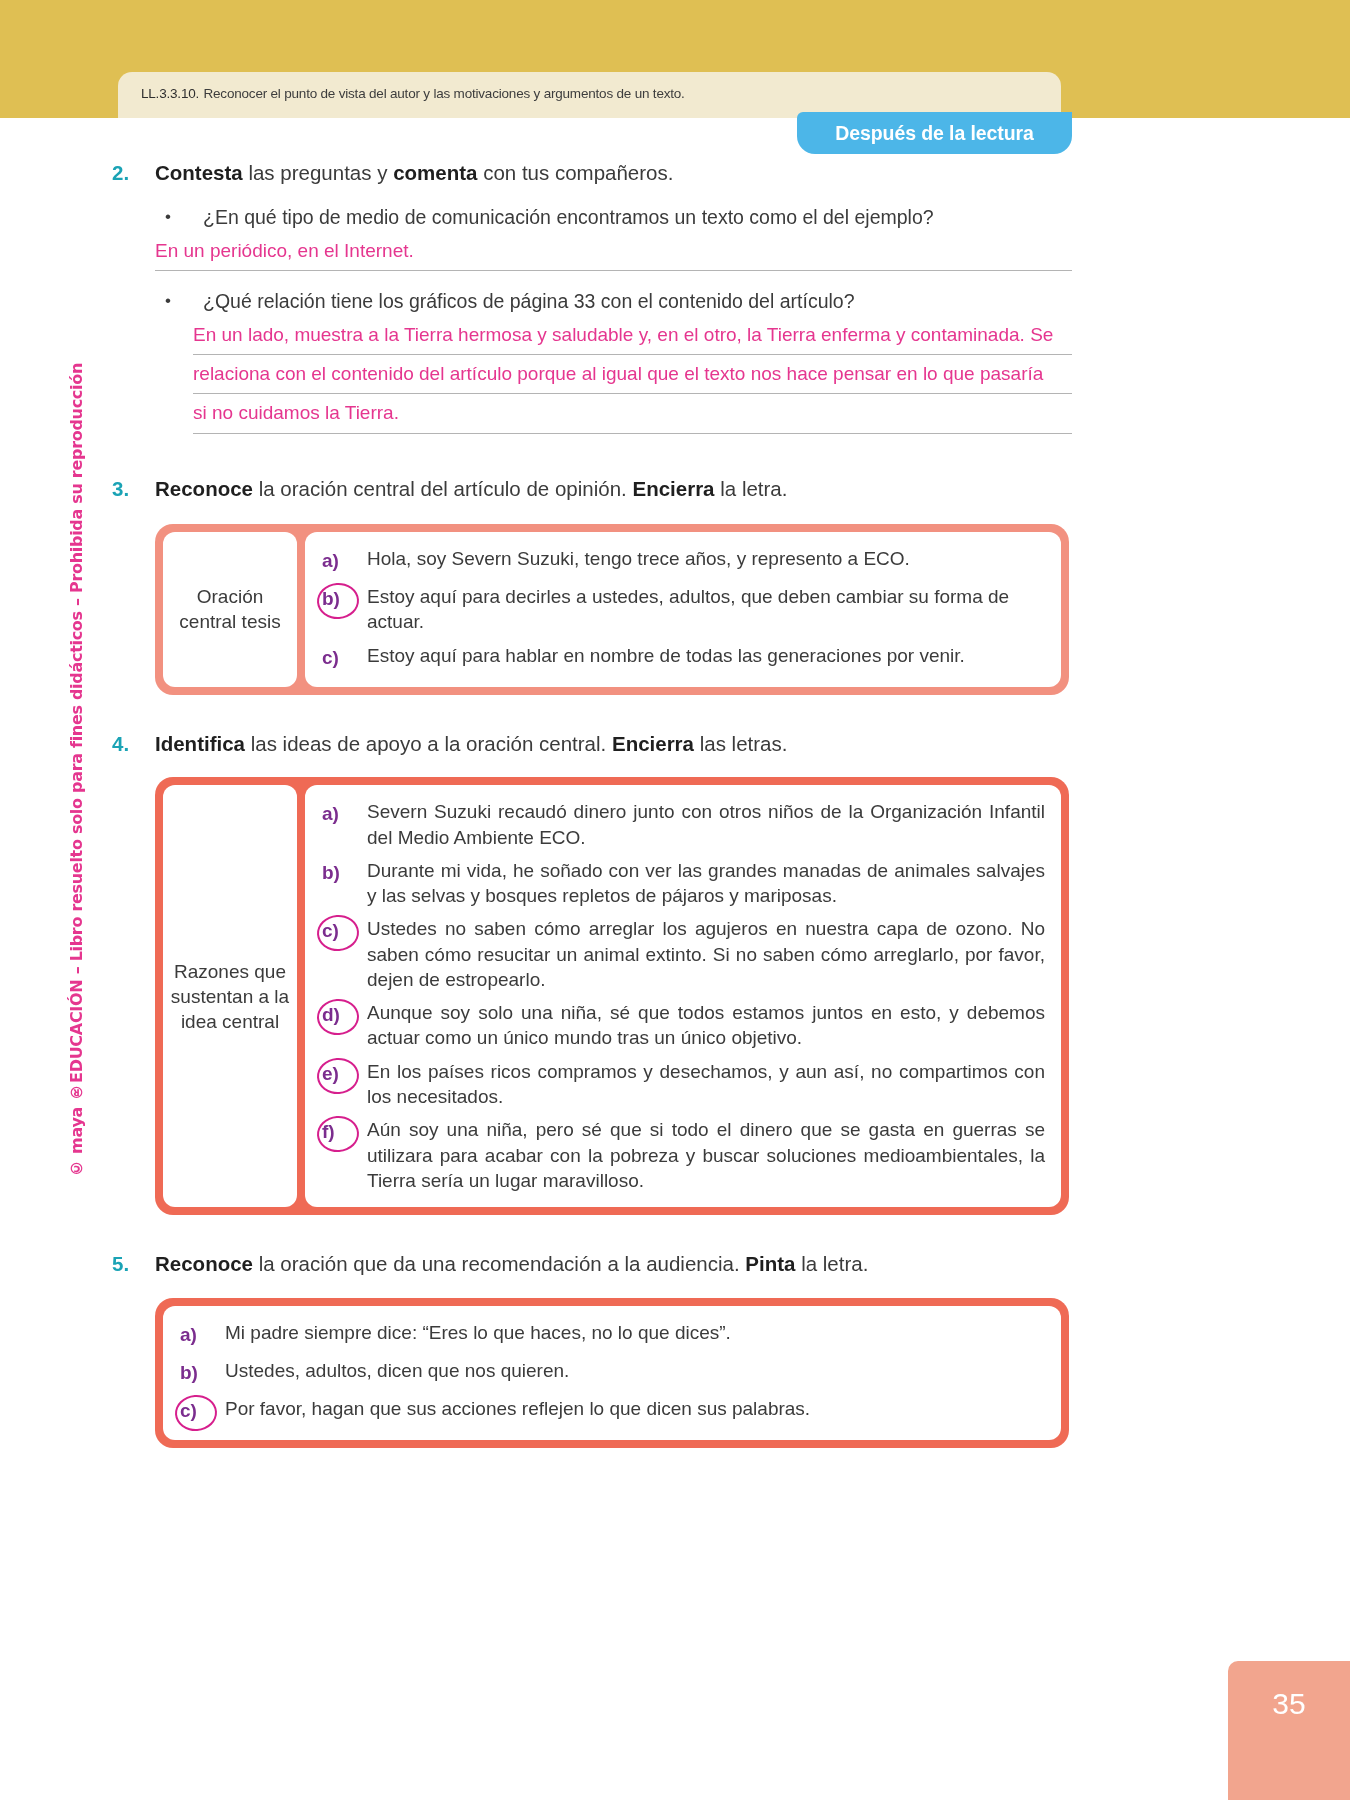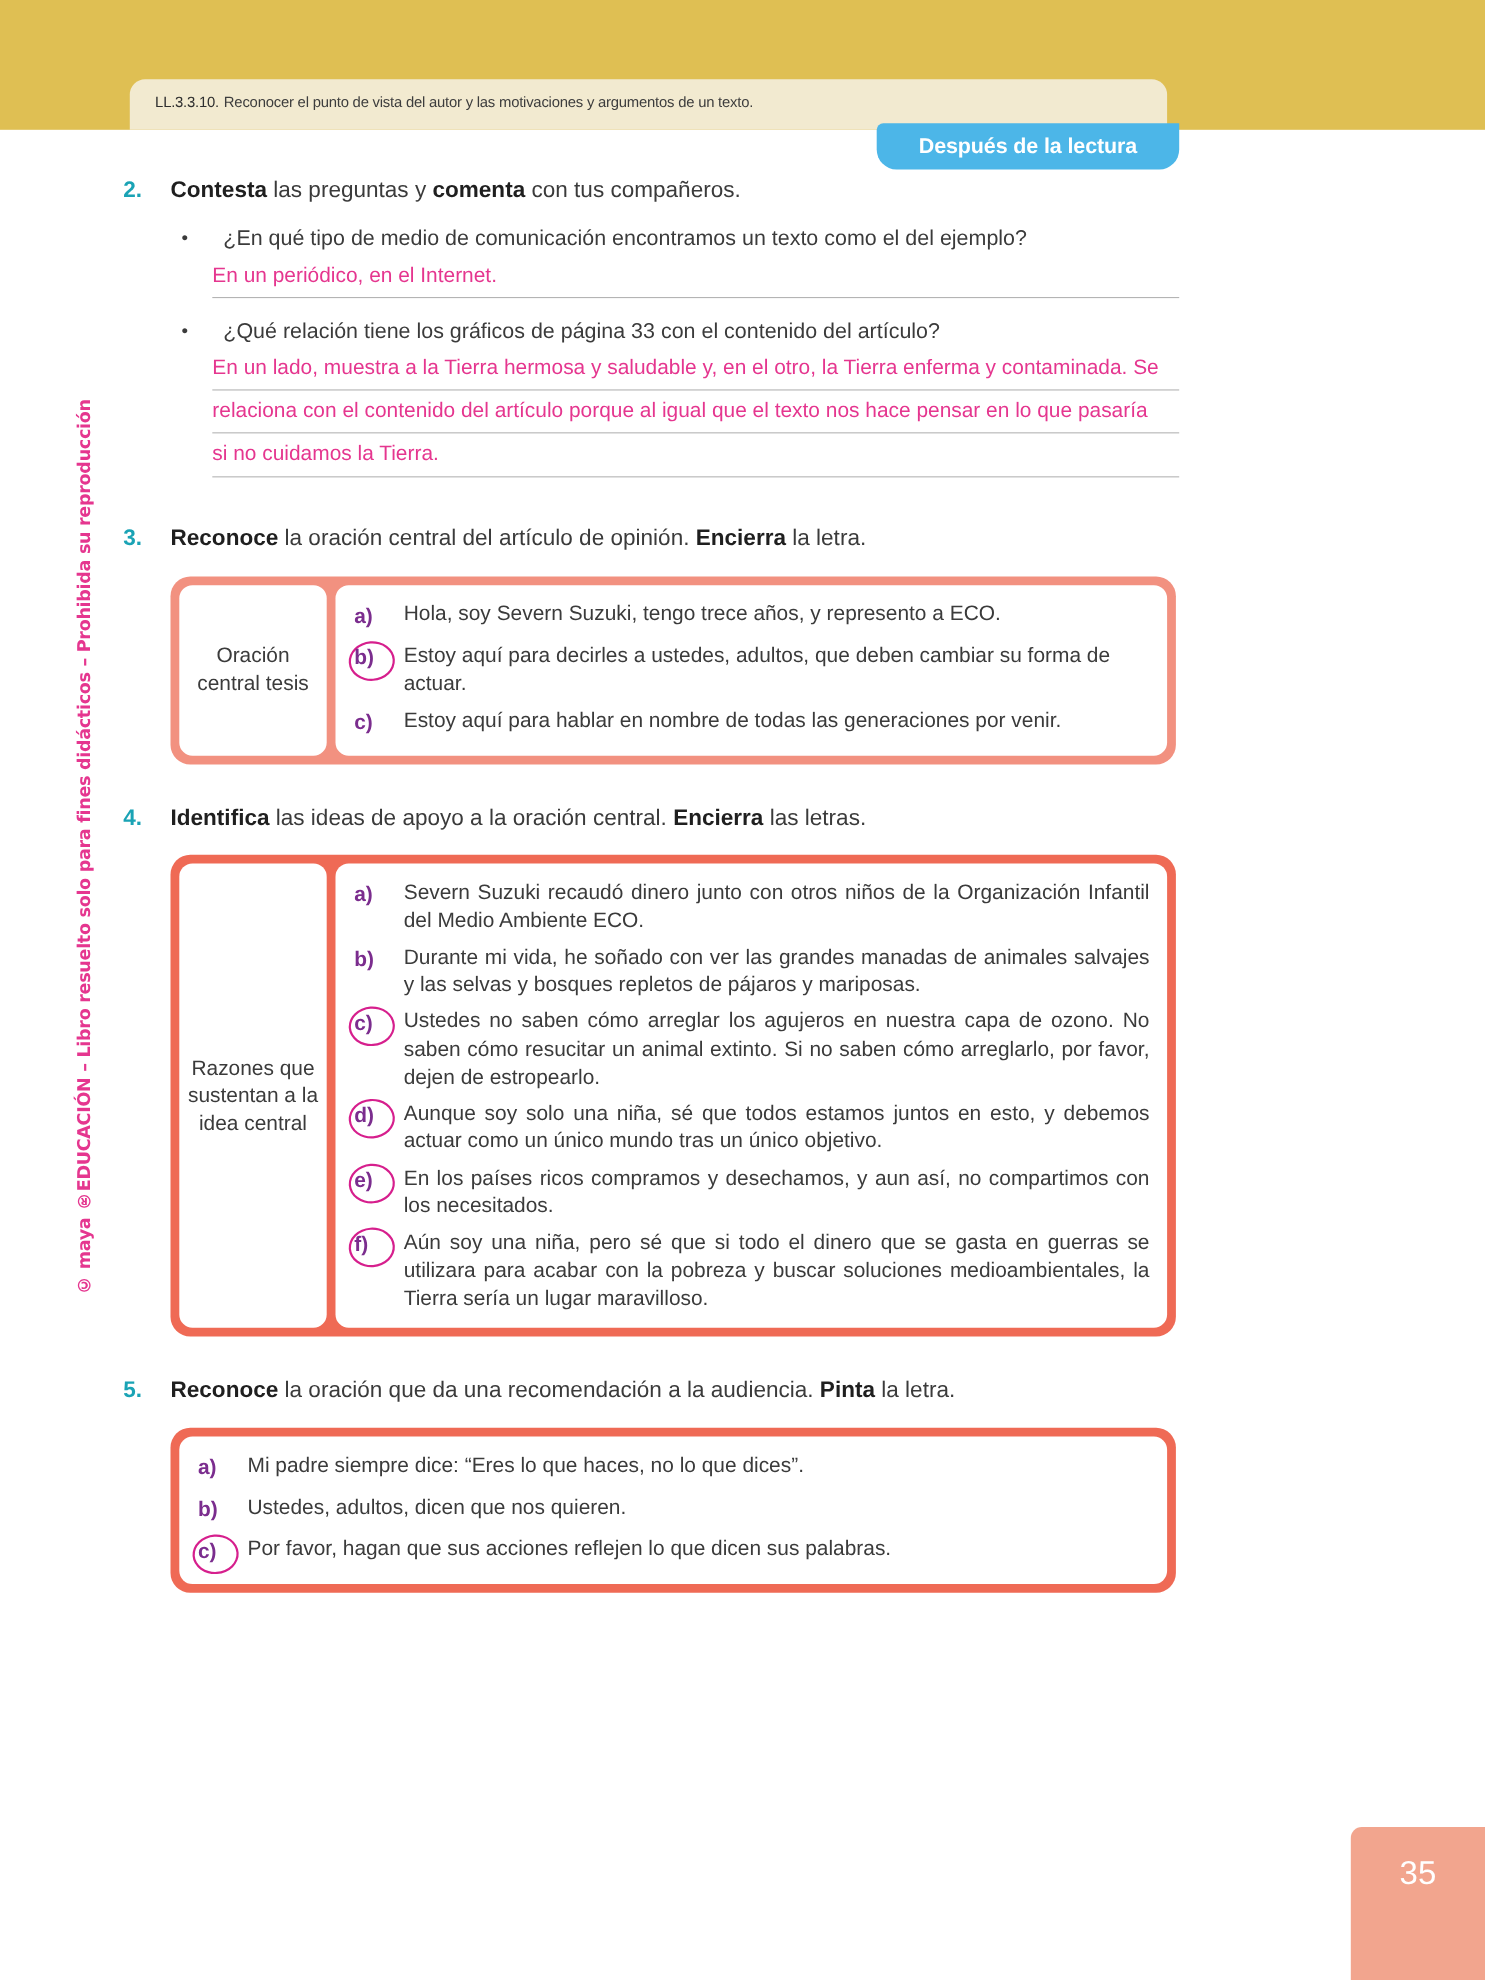--- a/index.html
+++ b/index.html
@@ -173,21 +173,21 @@
       <div class="ex-text">
         <b>Contesta</b><span> las preguntas y </span><b>comenta</b><span> con tus compañeros.</span>
       </div>
     </div>
 
     <div class="q-item">
       <div class="q-line">
         <div class="q-bullet">•</div>
         <div class="q-body">¿En qué tipo de medio de comunicación encontramos un texto como el del ejemplo?</div>
       </div>
-      <div class="answer" style="margin-left:38px;">
+      <div class="answer" style="">
         <span class="ln">En un periódico, en el Internet.</span>
       </div>
     </div>
 
     <div class="q-item">
       <div class="q-line">
         <div class="q-bullet">•</div>
         <div class="q-body">¿Qué relación tiene los gráficos de página 33 con el contenido del artículo?</div>
       </div>
       <div class="answer" style="margin-left:38px;">

